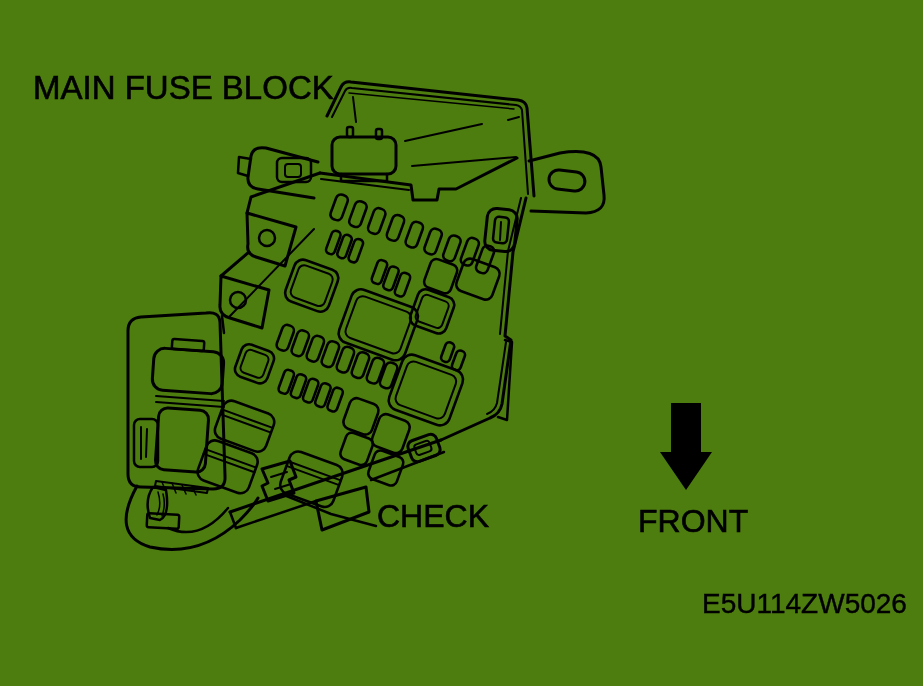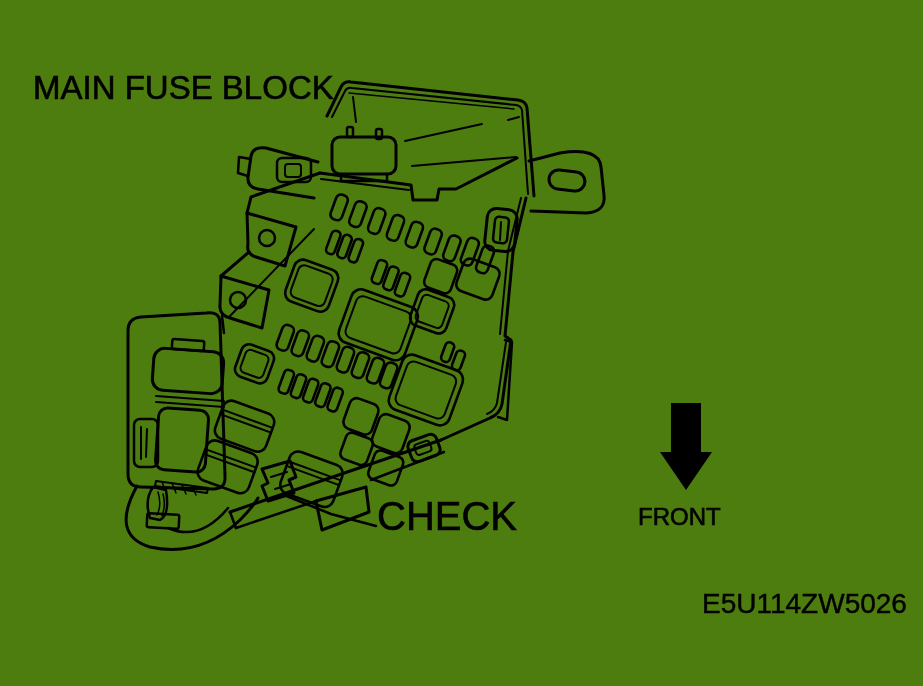--- a/index.html
+++ b/index.html
@@ -3,22 +3,22 @@
 <meta charset="utf-8">
 <style>
   html,body{margin:0;padding:0;background:#fff;}
   #figure{
     position:relative;width:923px;height:686px;background:#4d7c0f;overflow:hidden;
     font-family:"Liberation Sans",sans-serif;color:#000;
   }
   #diagram-svg{position:absolute;left:0;top:0;}
   .label{position:absolute;color:#000;-webkit-text-stroke:0.6px #000;white-space:nowrap;}
   #main-label{left:33px;top:68px;font-size:33px;line-height:40px;}
-  #check-label{left:377px;top:499px;font-size:40px;line-height:34px;}
-  #front-label{left:638px;top:503px;font-size:24px;}
+  #check-label{left:377px;top:499px;font-size:32px;line-height:34px;}
+  #front-label{left:638px;top:503px;font-size:32px;}
   #fig-code{left:702px;top:588px;font-size:28px;text-align:right;-webkit-text-stroke:0.4px #000;}
 </style>
 </head>
 <body>
 
 <div id="figure">
 
   <svg id="diagram-svg" width="923" height="686" viewBox="0 0 923 686">
     <g stroke="#000" fill="none" stroke-width="3" stroke-linejoin="round" stroke-linecap="round">
 

